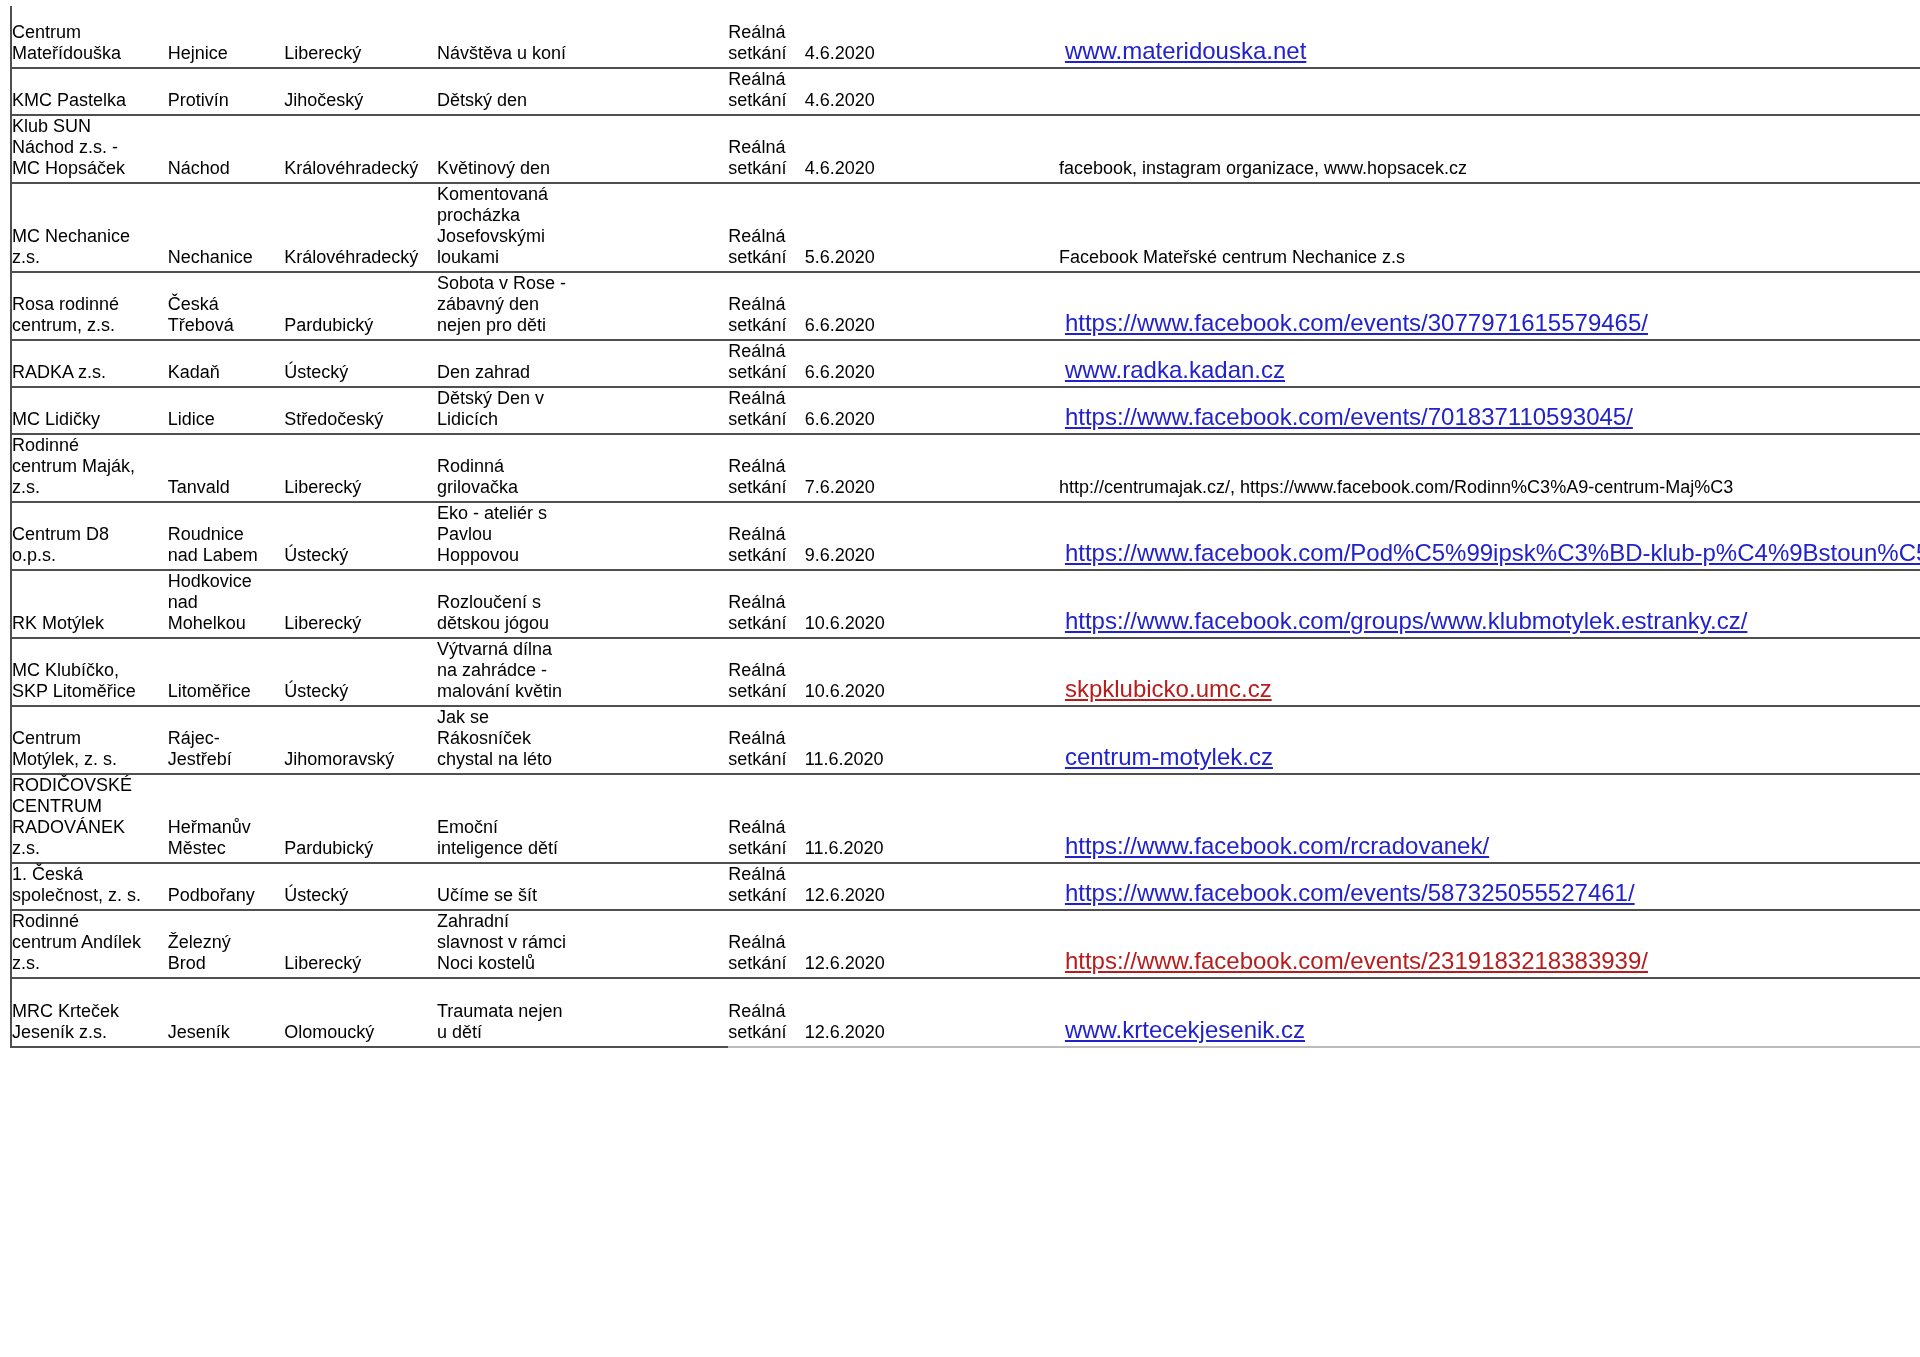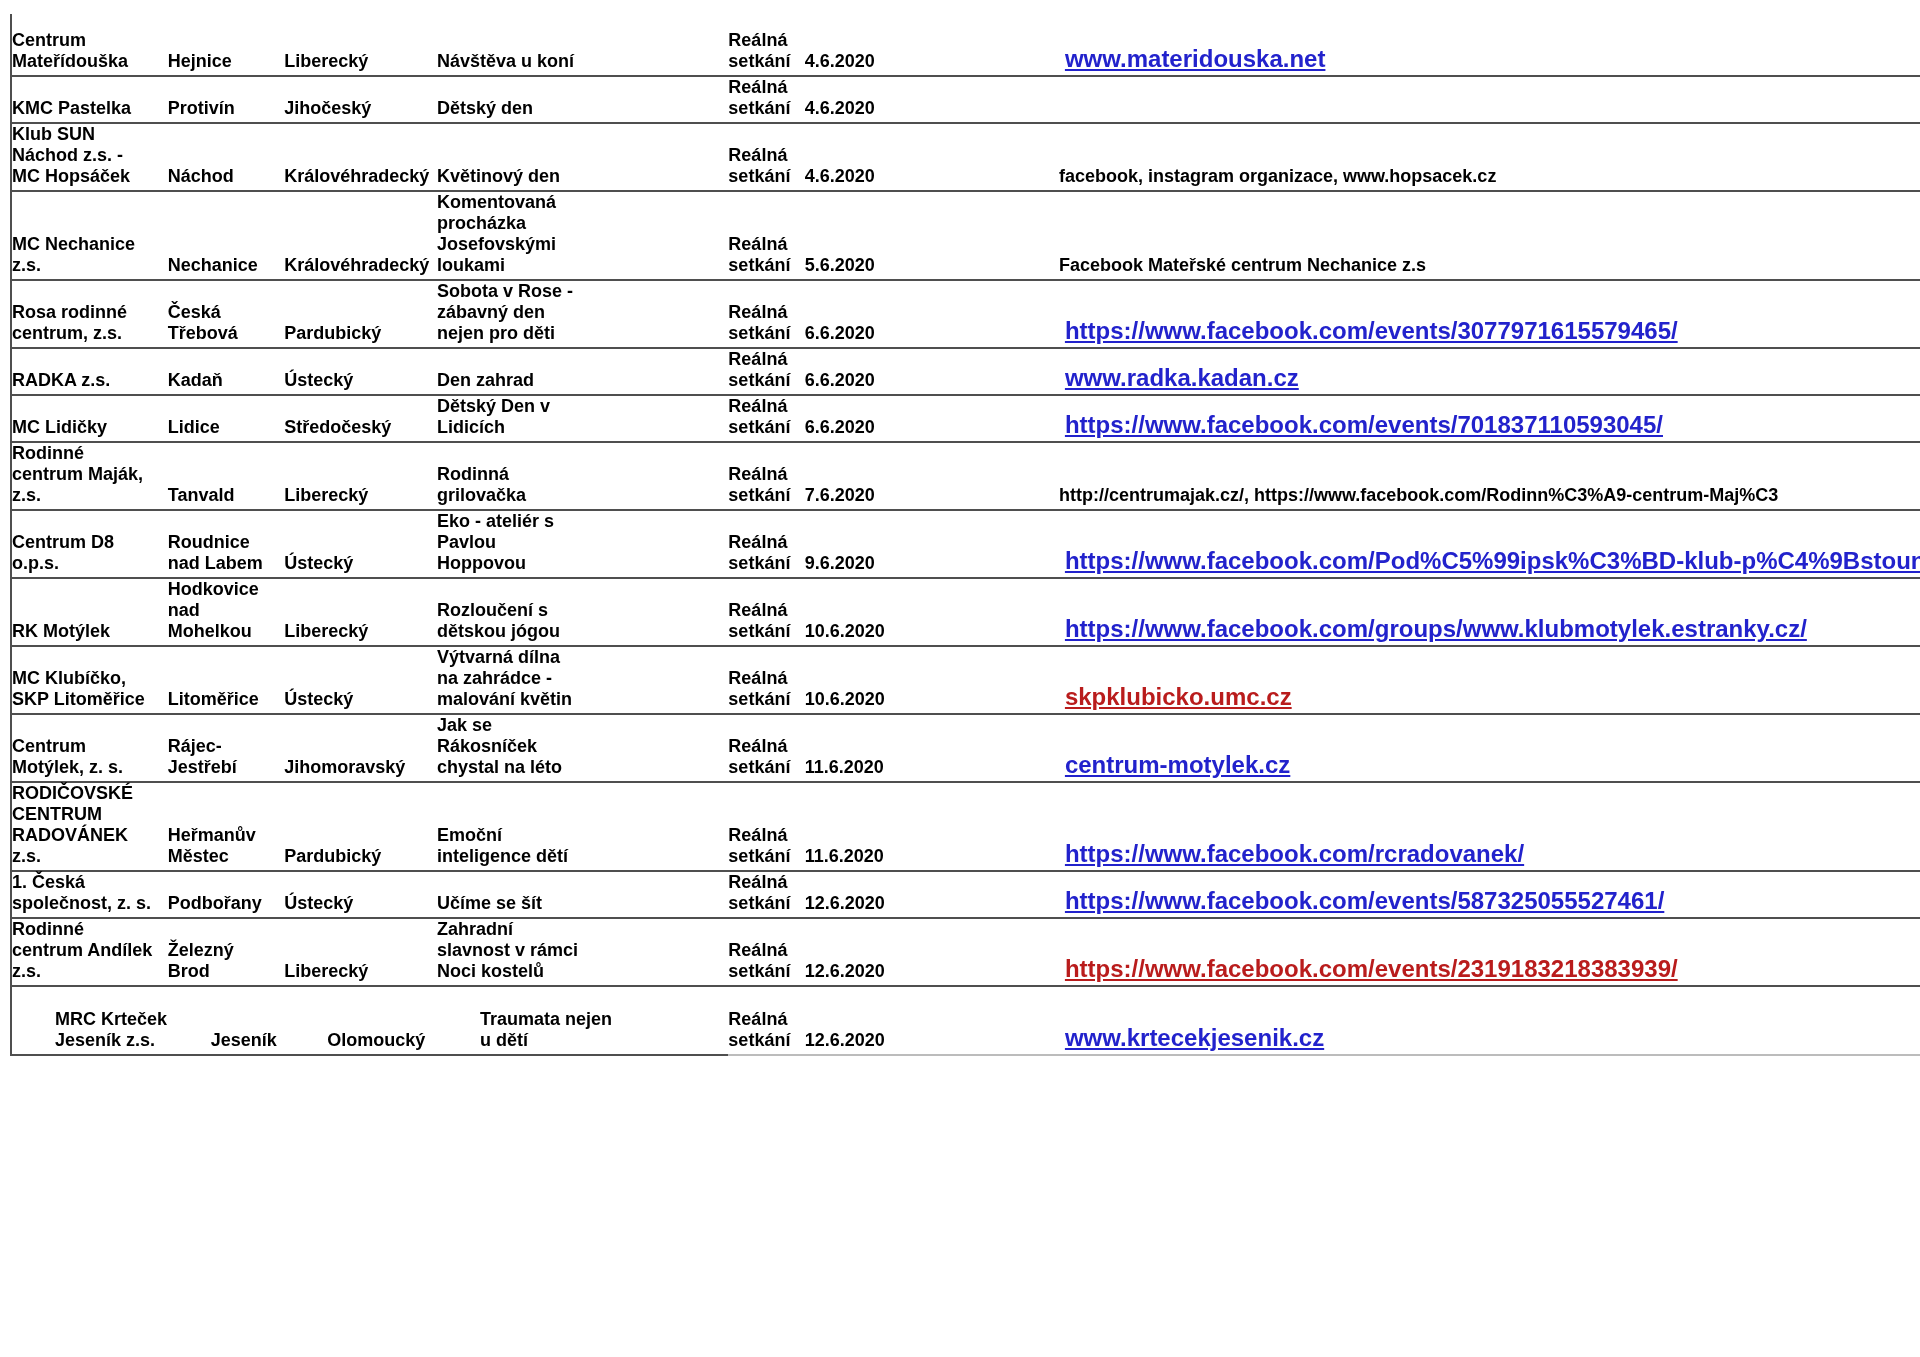--- a/index.html
+++ b/index.html
@@ -6,24 +6,23 @@
     margin: 0;
     padding: 0;
     background: #ffffff;
     width: 1920px;
     height: 1357px;
     overflow: hidden;
     font-family: "Liberation Sans", sans-serif;
   }
   .sheet {
     position: absolute;
-    top: 14px;
+    top: 6px;
     left: 10px;
     width: 1910px;
-    font-weight: bold;
   }
   table.events {
     border-collapse: collapse;
     table-layout: fixed;
     width: 1910px;
     font-size: 18px;
     line-height: 21px;
     color: #000000;
   }
   table.events td {
@@ -42,21 +41,20 @@
   .wrapcell { white-space: pre-line; }
   col.w1 { width: 156px; }
   col.w2 { width: 116px; }
   col.w3 { width: 152px; }
   col.w4 { width: 290px; }
   col.w5 { width: 76px; }
   col.w6 { width: 253px; }
   col.w7 { width: 857px; }
   tr.last td.c1, tr.last td.c2, tr.last td.c3, tr.last td.c4 {
     border-bottom: 2px solid #4f4f4f;
-    padding-left: 43px;
   }
   tr.last td.c5, tr.last td.c6, tr.last td.c7 {
     border-bottom: 2px solid #bcbcbc;
   }
   a.weblink {
     font-size: 24px;
     text-decoration: underline;
     cursor: pointer;
     margin-left: 6px;
   }

